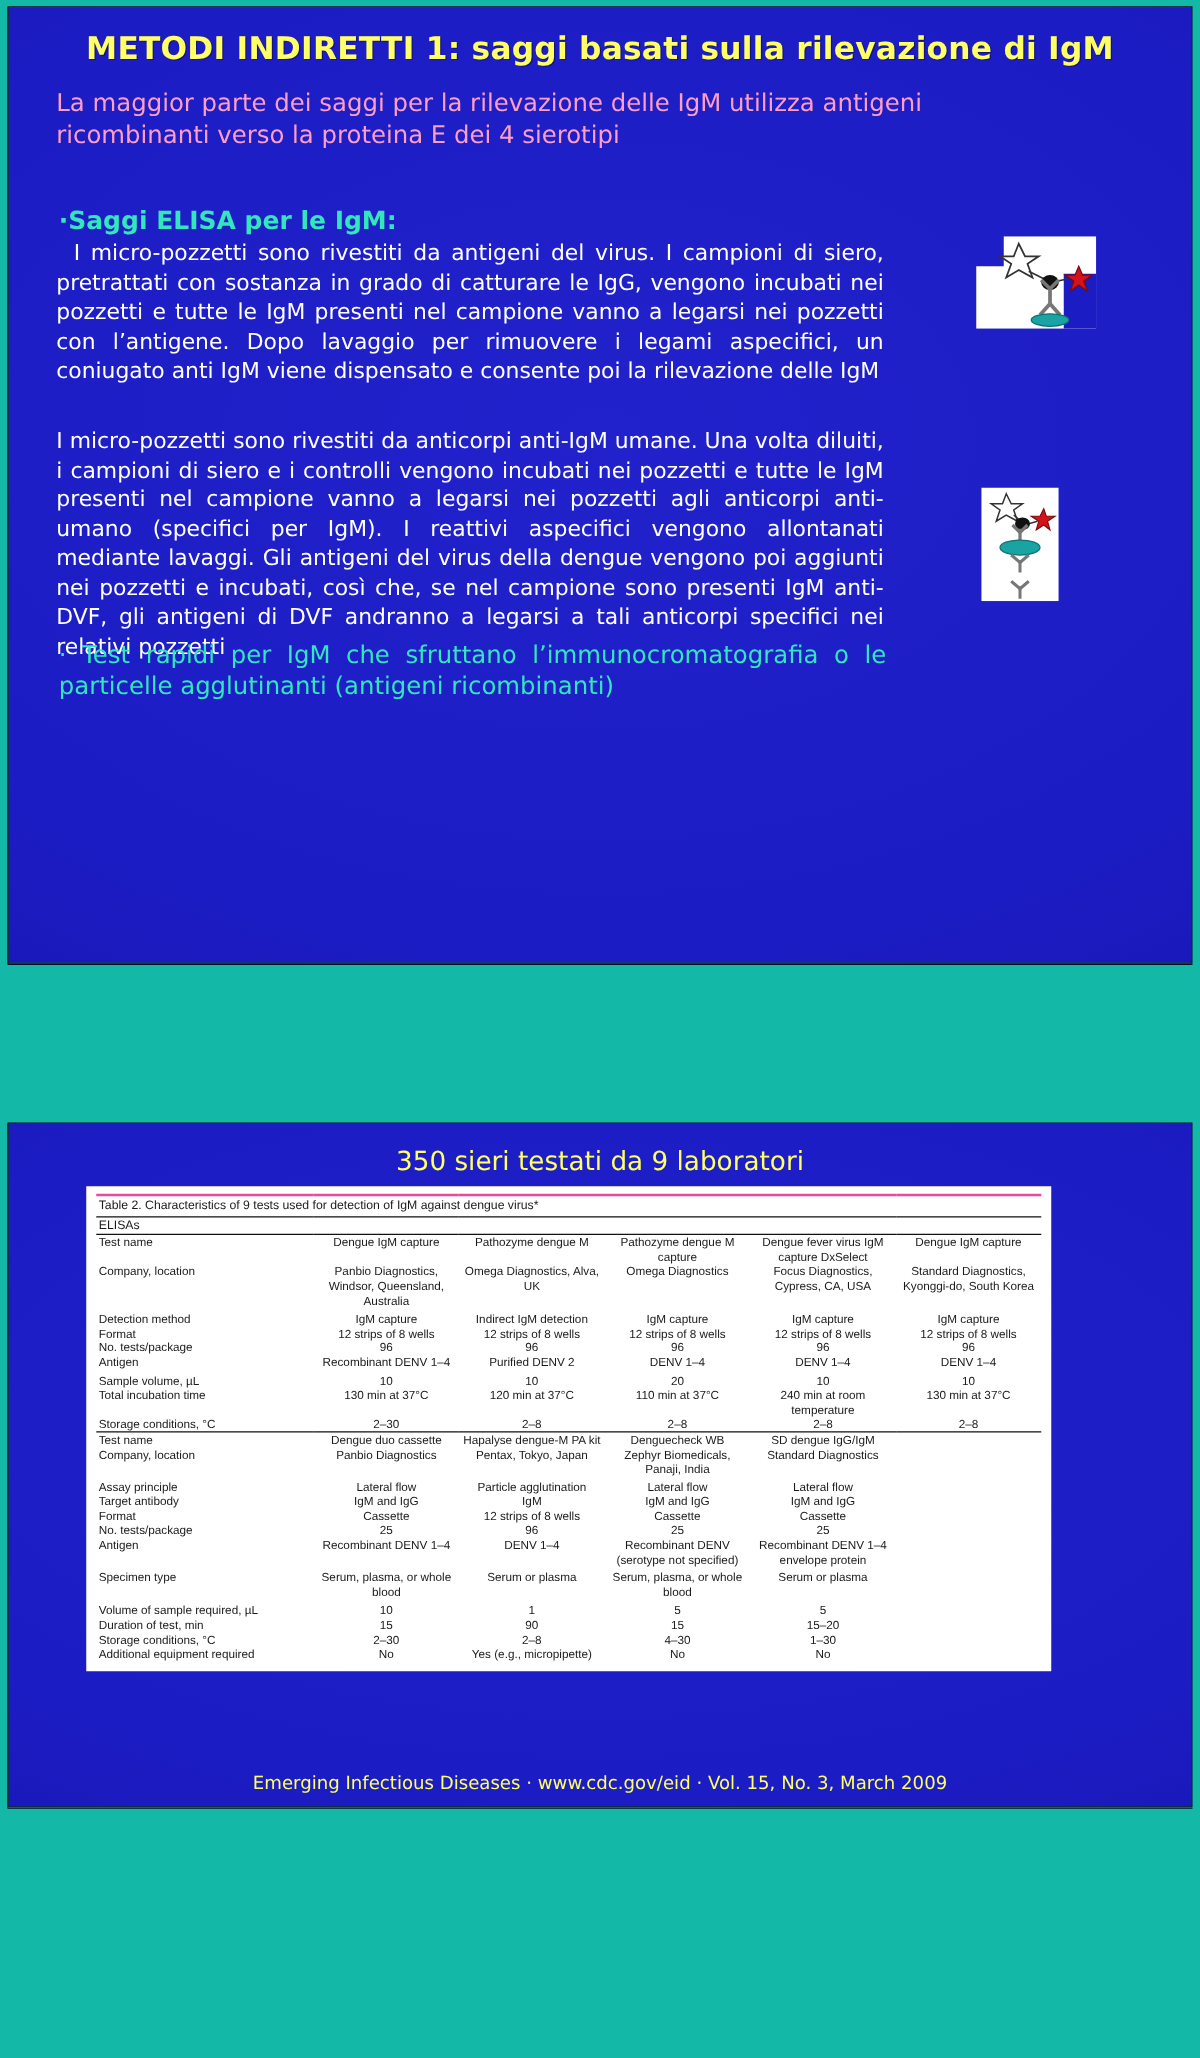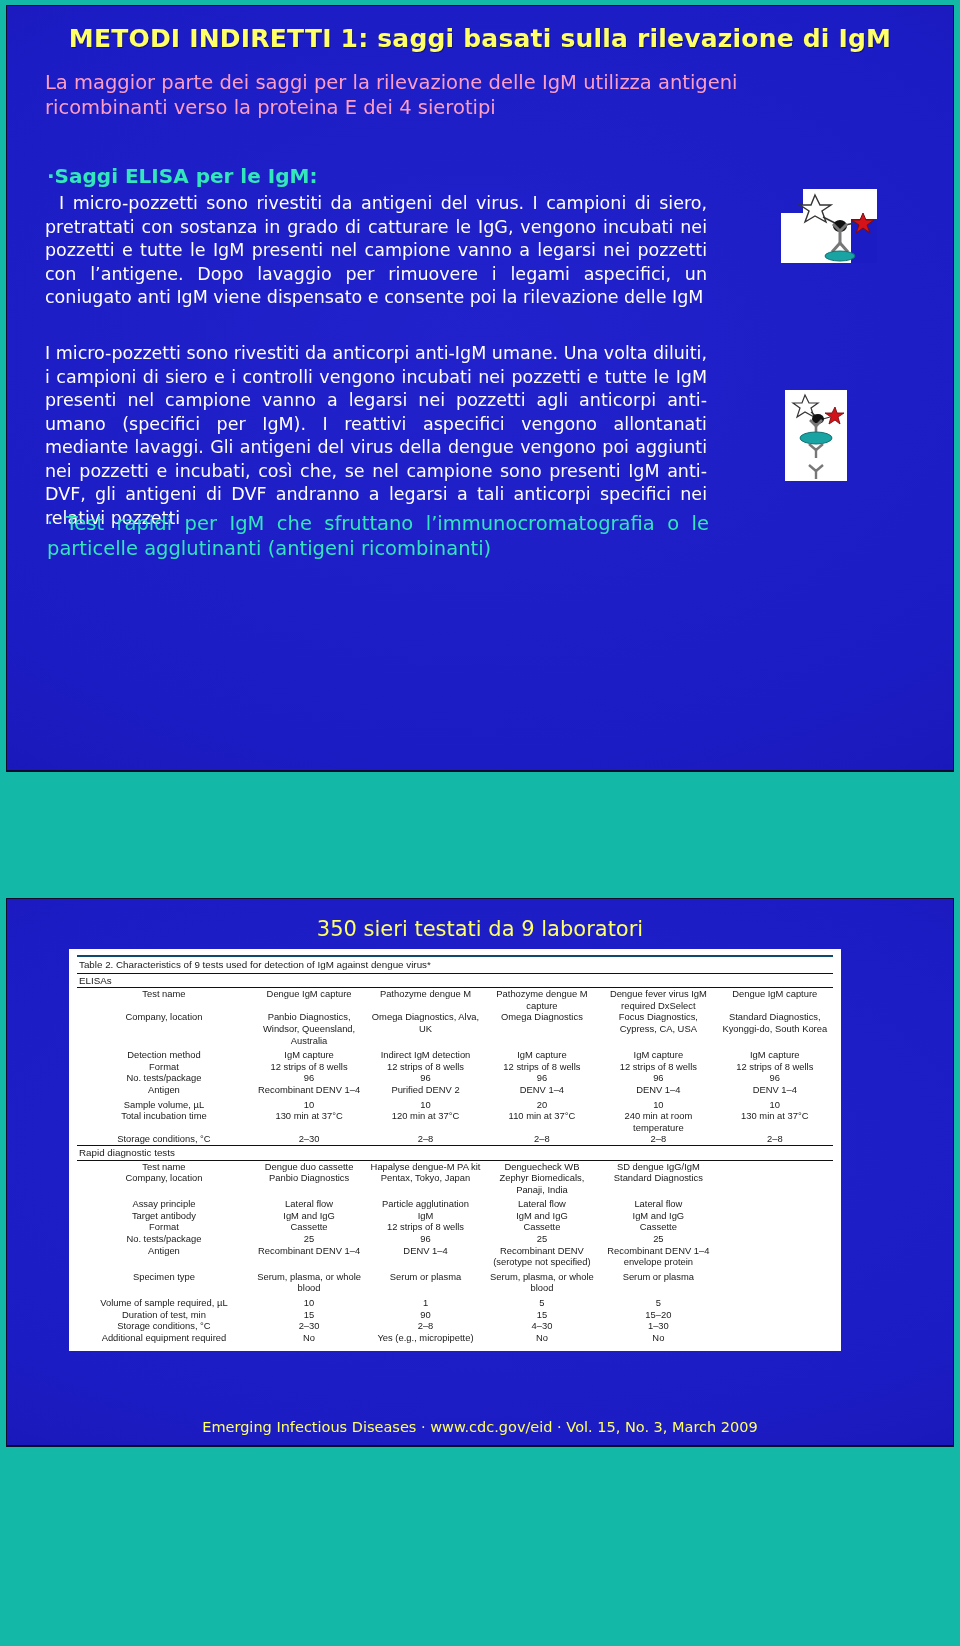--- a/index.html
+++ b/index.html
@@ -101,25 +101,25 @@
     font-family:"DejaVu Sans",sans-serif;
   }
 
   
   table.eid{
     width:100%;border-collapse:collapse;
     font-family:"Liberation Sans",sans-serif;
     color:#1a1a1a;font-size:9.4px;line-height:11.6px;
   }
   table.eid td{padding:0 2px;vertical-align:top;}
-  td.lbl{text-align:center;width:23%;white-space:nowrap;}
+  td.lbl{text-align:left;width:23%;white-space:nowrap;}
   td.val{text-align:center;width:15.4%;}
   tr.caption td{font-size:9.8px;text-align:left;padding:2px 2px 2px 2px;}
   tr.section td{font-size:9.8px;text-align:left;padding:1px 2px;}
-  .rule-top td{border-top:2px solid #0c4a6e;}
+  .rule-top td{border-top:2px solid #ec4899;}
   .rule-thin td{border-top:1px solid #111;}
   .spacer-sm td{height:3px;}
 </style>
 </head>
 <body>
 
 <div class="page">
 
   <div class="slide" id="slide-top">
 
@@ -192,21 +192,21 @@
               <td colspan="6">Table 2. Characteristics of 9 tests used for detection of IgM against dengue virus*</td>
             </tr>
             <tr class="rule-thin section">
               <td colspan="6">ELISAs</td>
             </tr>
             <tr class="rule-thin">
               <td class="lbl">Test name</td>
               <td class="val">Dengue IgM capture</td>
               <td class="val">Pathozyme dengue M</td>
               <td class="val">Pathozyme dengue M capture</td>
-              <td class="val">Dengue fever virus IgM required DxSelect</td>
+              <td class="val">Dengue fever virus IgM capture DxSelect</td>
               <td class="val">Dengue IgM capture</td>
             </tr>
             <tr>
               <td class="lbl">Company, location</td>
               <td class="val">Panbio Diagnostics, Windsor, Queensland, Australia</td>
               <td class="val">Omega Diagnostics, Alva, UK</td>
               <td class="val">Omega Diagnostics</td>
               <td class="val">Focus Diagnostics, Cypress, CA, USA</td>
               <td class="val">Standard Diagnostics, Kyonggi-do, South Korea</td>
             </tr>
@@ -265,23 +265,20 @@
               <td class="val">130 min at 37°C</td>
             </tr>
             <tr>
               <td class="lbl">Storage conditions, °C</td>
               <td class="val">2–30</td>
               <td class="val">2–8</td>
               <td class="val">2–8</td>
               <td class="val">2–8</td>
               <td class="val">2–8</td>
             </tr>
-            <tr class="rule-thin section">
-              <td colspan="6">Rapid diagnostic tests</td>
-            </tr>
             <tr class="rule-thin">
               <td class="lbl">Test name</td>
               <td class="val">Dengue duo cassette</td>
               <td class="val">Hapalyse dengue-M PA kit</td>
               <td class="val">Denguecheck WB</td>
               <td class="val">SD dengue IgG/IgM</td>
               <td class="val"></td>
             </tr>
             <tr>
               <td class="lbl">Company, location</td>

